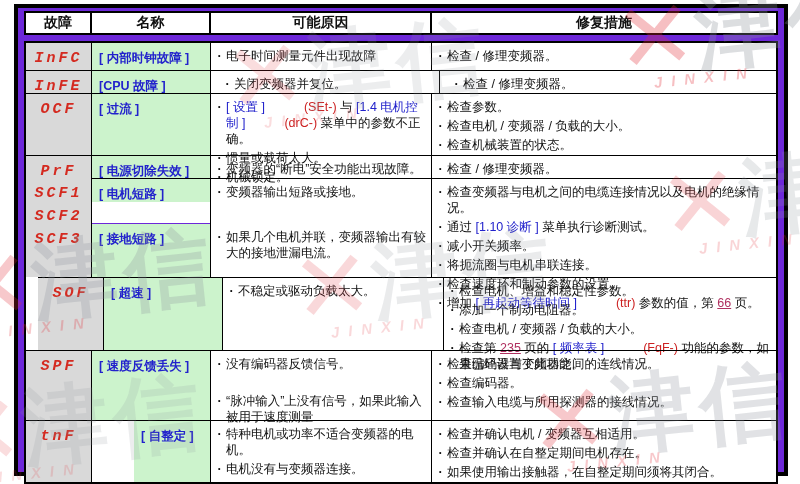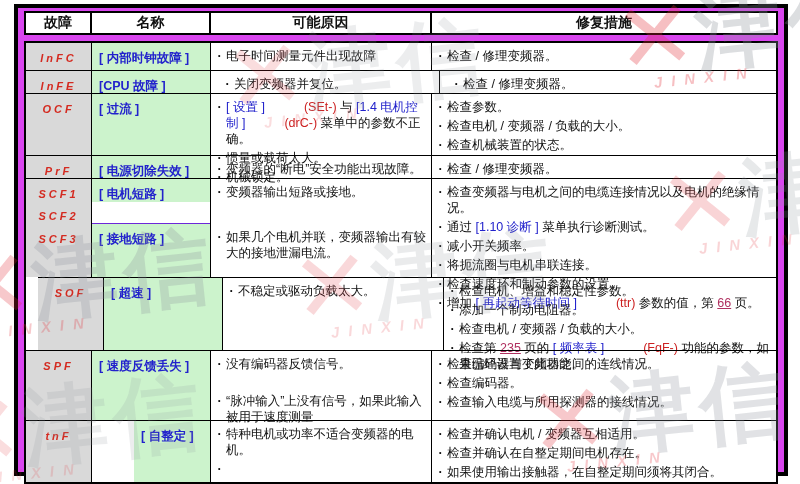--- a/index.html
+++ b/index.html
@@ -5,21 +5,21 @@
   * { margin:0; padding:0; box-sizing:border-box; }
   html,body { background:#f2f2f2; }
   .page {
     position:relative; width:800px; height:484px; background:#fff;
     overflow:hidden; font-family:"Liberation Sans","DejaVu Sans",sans-serif;
     color:#111; margin:0 auto;
   }
   .frame {
     position:absolute; left:14px; top:4px; right:12px; bottom:8px;
     border:4px solid #000; padding:3px 6px; display:flex; flex-direction:column;
-    background:#d946ef;
+    background:#6d28d9;
   }
   
   .thead { display:flex; border:2px solid #000; flex:none; height:24px; background:#fff; }
   .th {
     display:flex; align-items:center; justify-content:center;
     font-weight:bold; font-size:14px; border-right:2px solid #000;
   }
   .th:last-child { border-right:none; }
   .w-code { width:66px; flex:none; }
   .w-name { width:119px; flex:none; }
@@ -33,22 +33,22 @@
   .group.grow { flex:1; }
   .colA { width:185px; flex:none; border-right:1px solid #000; display:flex; flex-direction:column; }
   .sub-row { display:flex; flex:none; }
   .sub-row.sep { border-bottom:1px solid #6d28d9;align-items:center; }
   .sub-row:last-child { flex:1; }
   .code-cell {
     width:66px; flex:none; border-right:1px solid #000; background:#d9d9d9;
     padding-top:5px; text-align:center;
   }
   .code-txt {
-    font-family:Liberation Sans, sans-serif;
-    font-style:italic; font-weight:bold; font-size:11px; letter-spacing:3px;
+    font-family:Liberation Mono, monospace;
+    font-style:italic; font-weight:bold; font-size:15px; letter-spacing:3px;
     color:#d42a20;
   }
   .name-cell { flex:1; background:#ccf3cc; padding:5px 2px 0 7px; }
   .name-txt { color:#2222cc; font-weight:bold; font-size:12.5px; line-height:16px; }
   .cause-cell { width:221px; flex:none; border-right:1px solid #000; padding:2px 3px 2px 2px; }
   .fix-cell { flex:1; padding:2px 3px 2px 2px; }
   .bullet { display:flex; align-items:flex-start; padding-top:3px; font-size:12.5px; line-height:16px; }
   .marker { width:13px; flex:none; text-align:center; font-weight:bold; color:#111; }
   .btext { flex:1; }
   .seg-blue { color:#2222cc; }
@@ -304,20 +304,21 @@
               <div class="name-cell"><span class="name-txt">[ 自整定 ]</span></div>
             </div>
           </div>
           <div class="cause-cell">
             <div class="bullet">
               <span class="marker">·</span>
               <span class="btext"><span>特种电机或功率不适合变频器的电机。</span></span>
             </div>
             <div class="bullet">
               <span class="marker">·</span>
+              <span class="btext"><span>电机没有与变频器连接。</span></span>
             </div>
           </div>
           <div class="fix-cell">
             <div class="bullet">
               <span class="marker">·</span>
               <span class="btext"><span>检查并确认电机 / 变频器互相适用。</span></span>
             </div>
             <div class="bullet">
               <span class="marker">·</span>
               <span class="btext"><span>检查并确认在自整定期间电机存在。</span></span>

